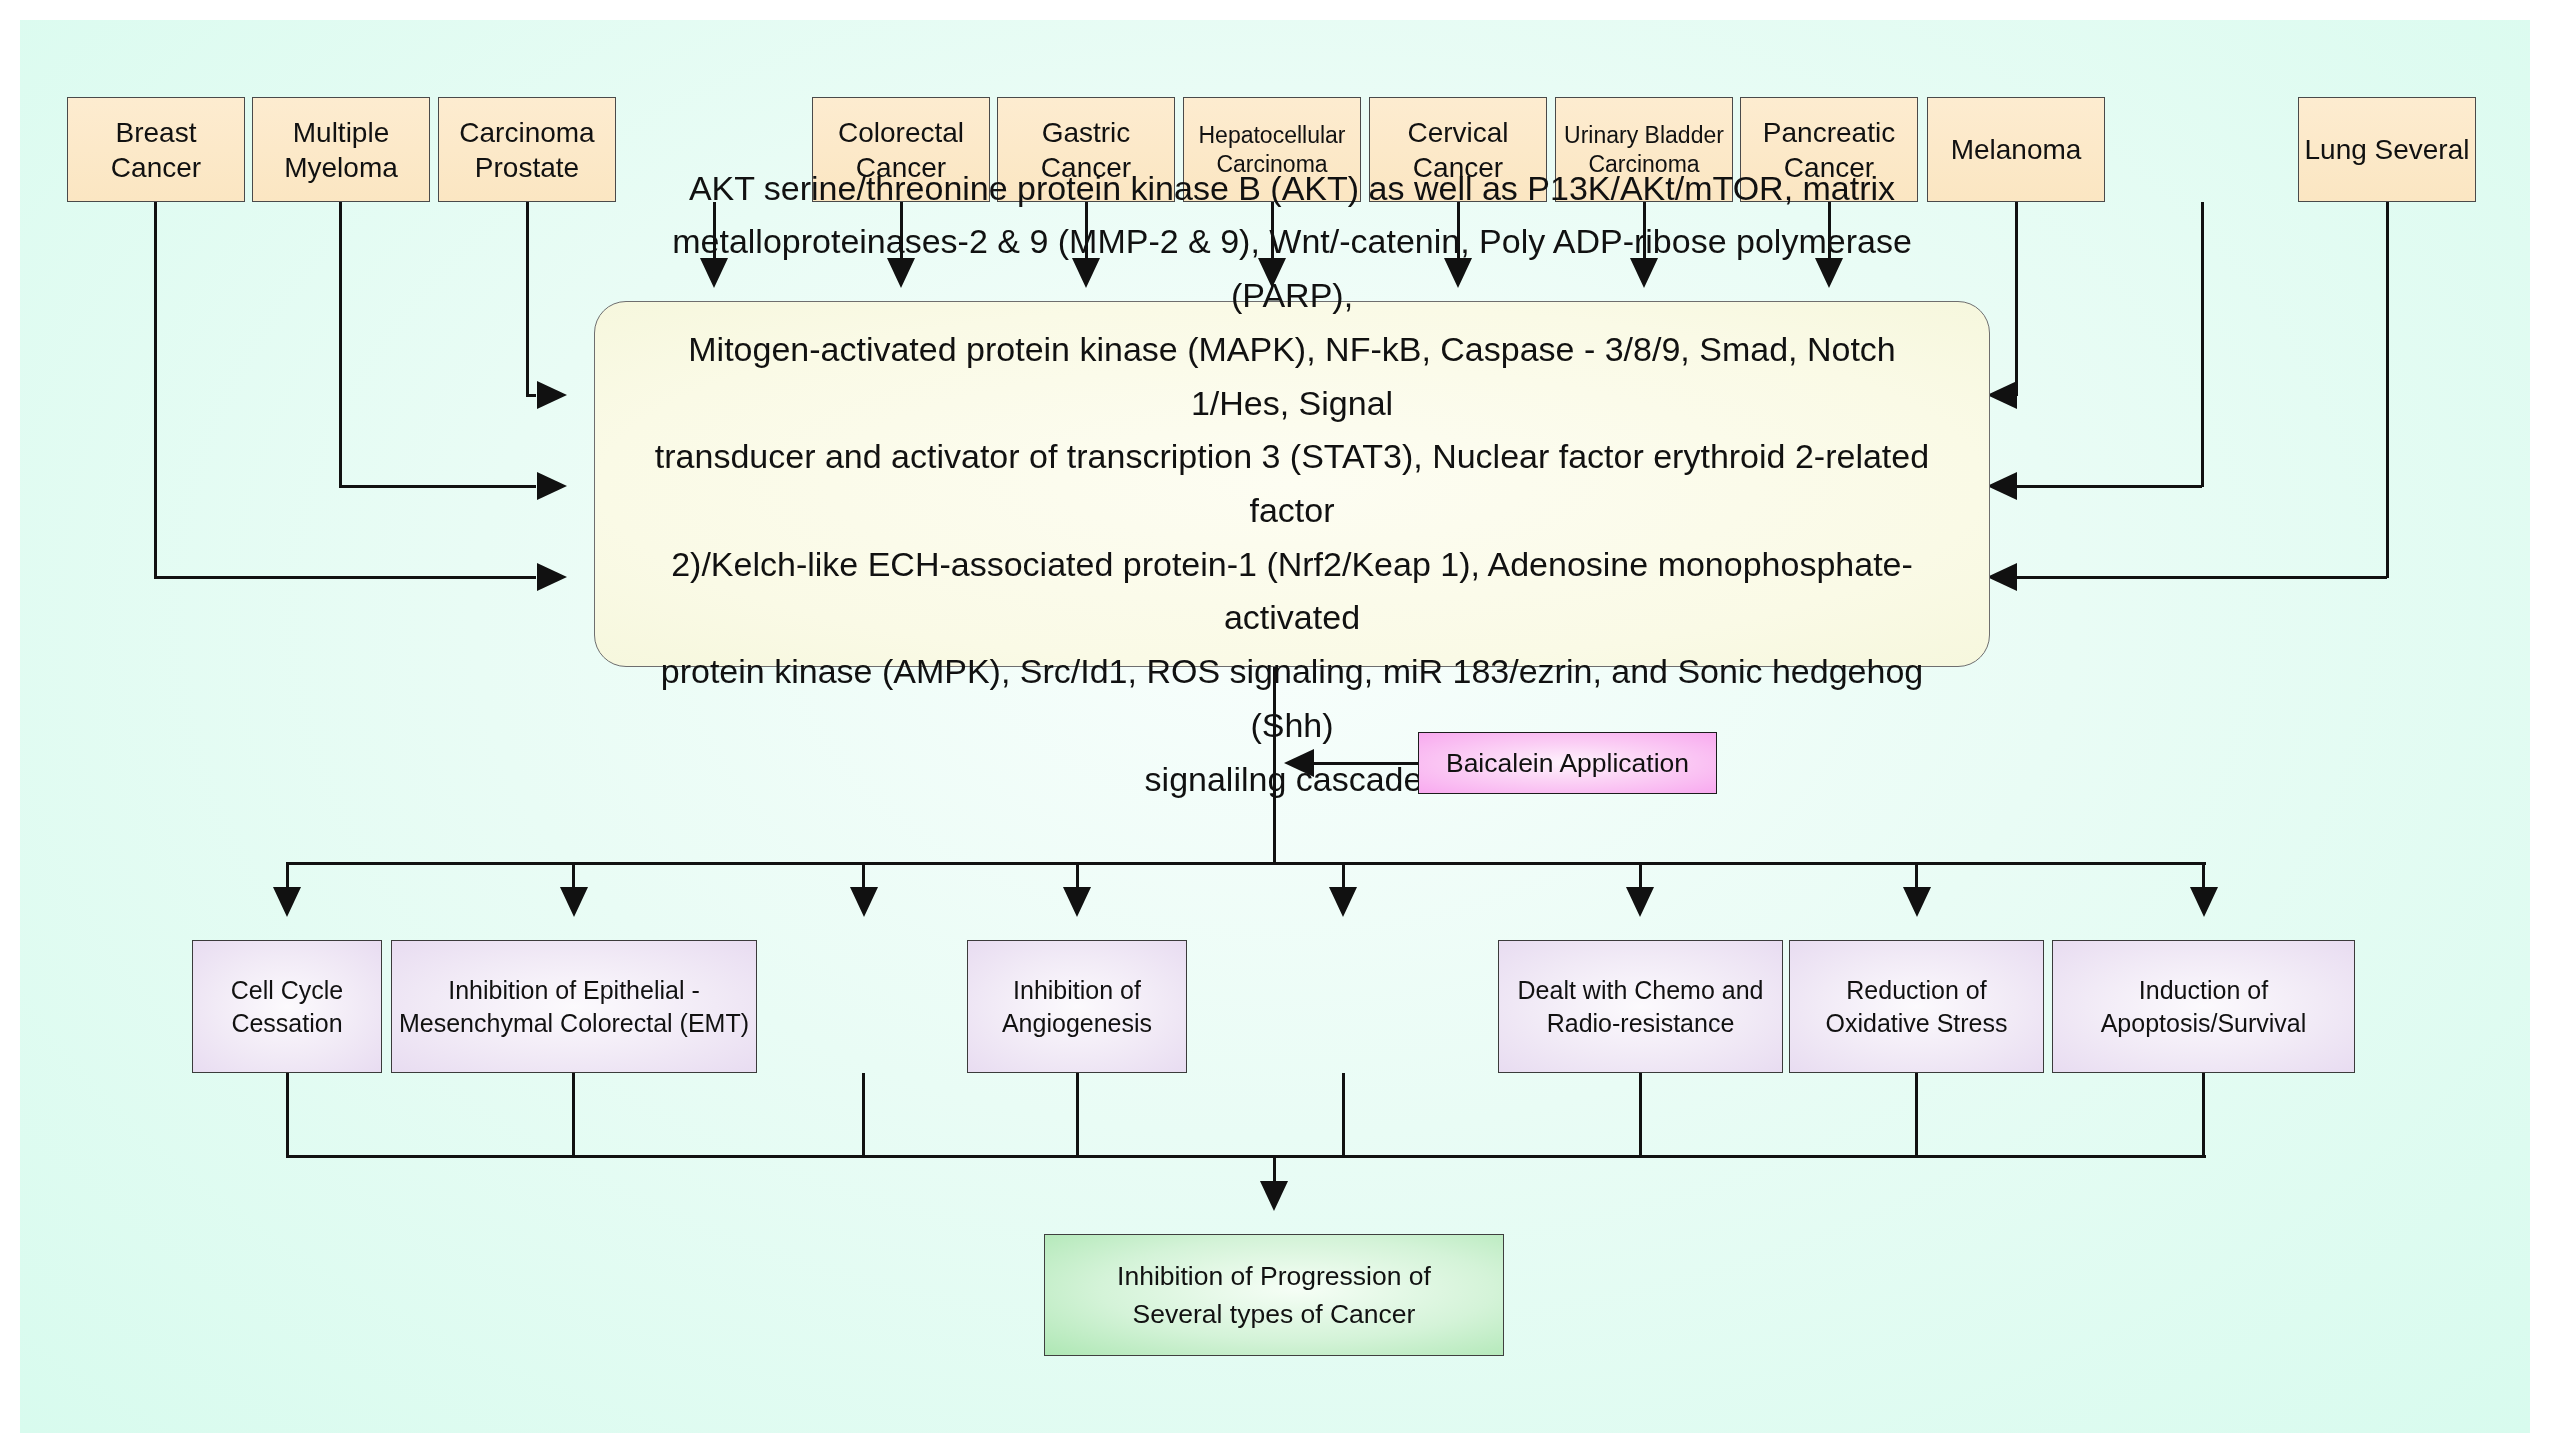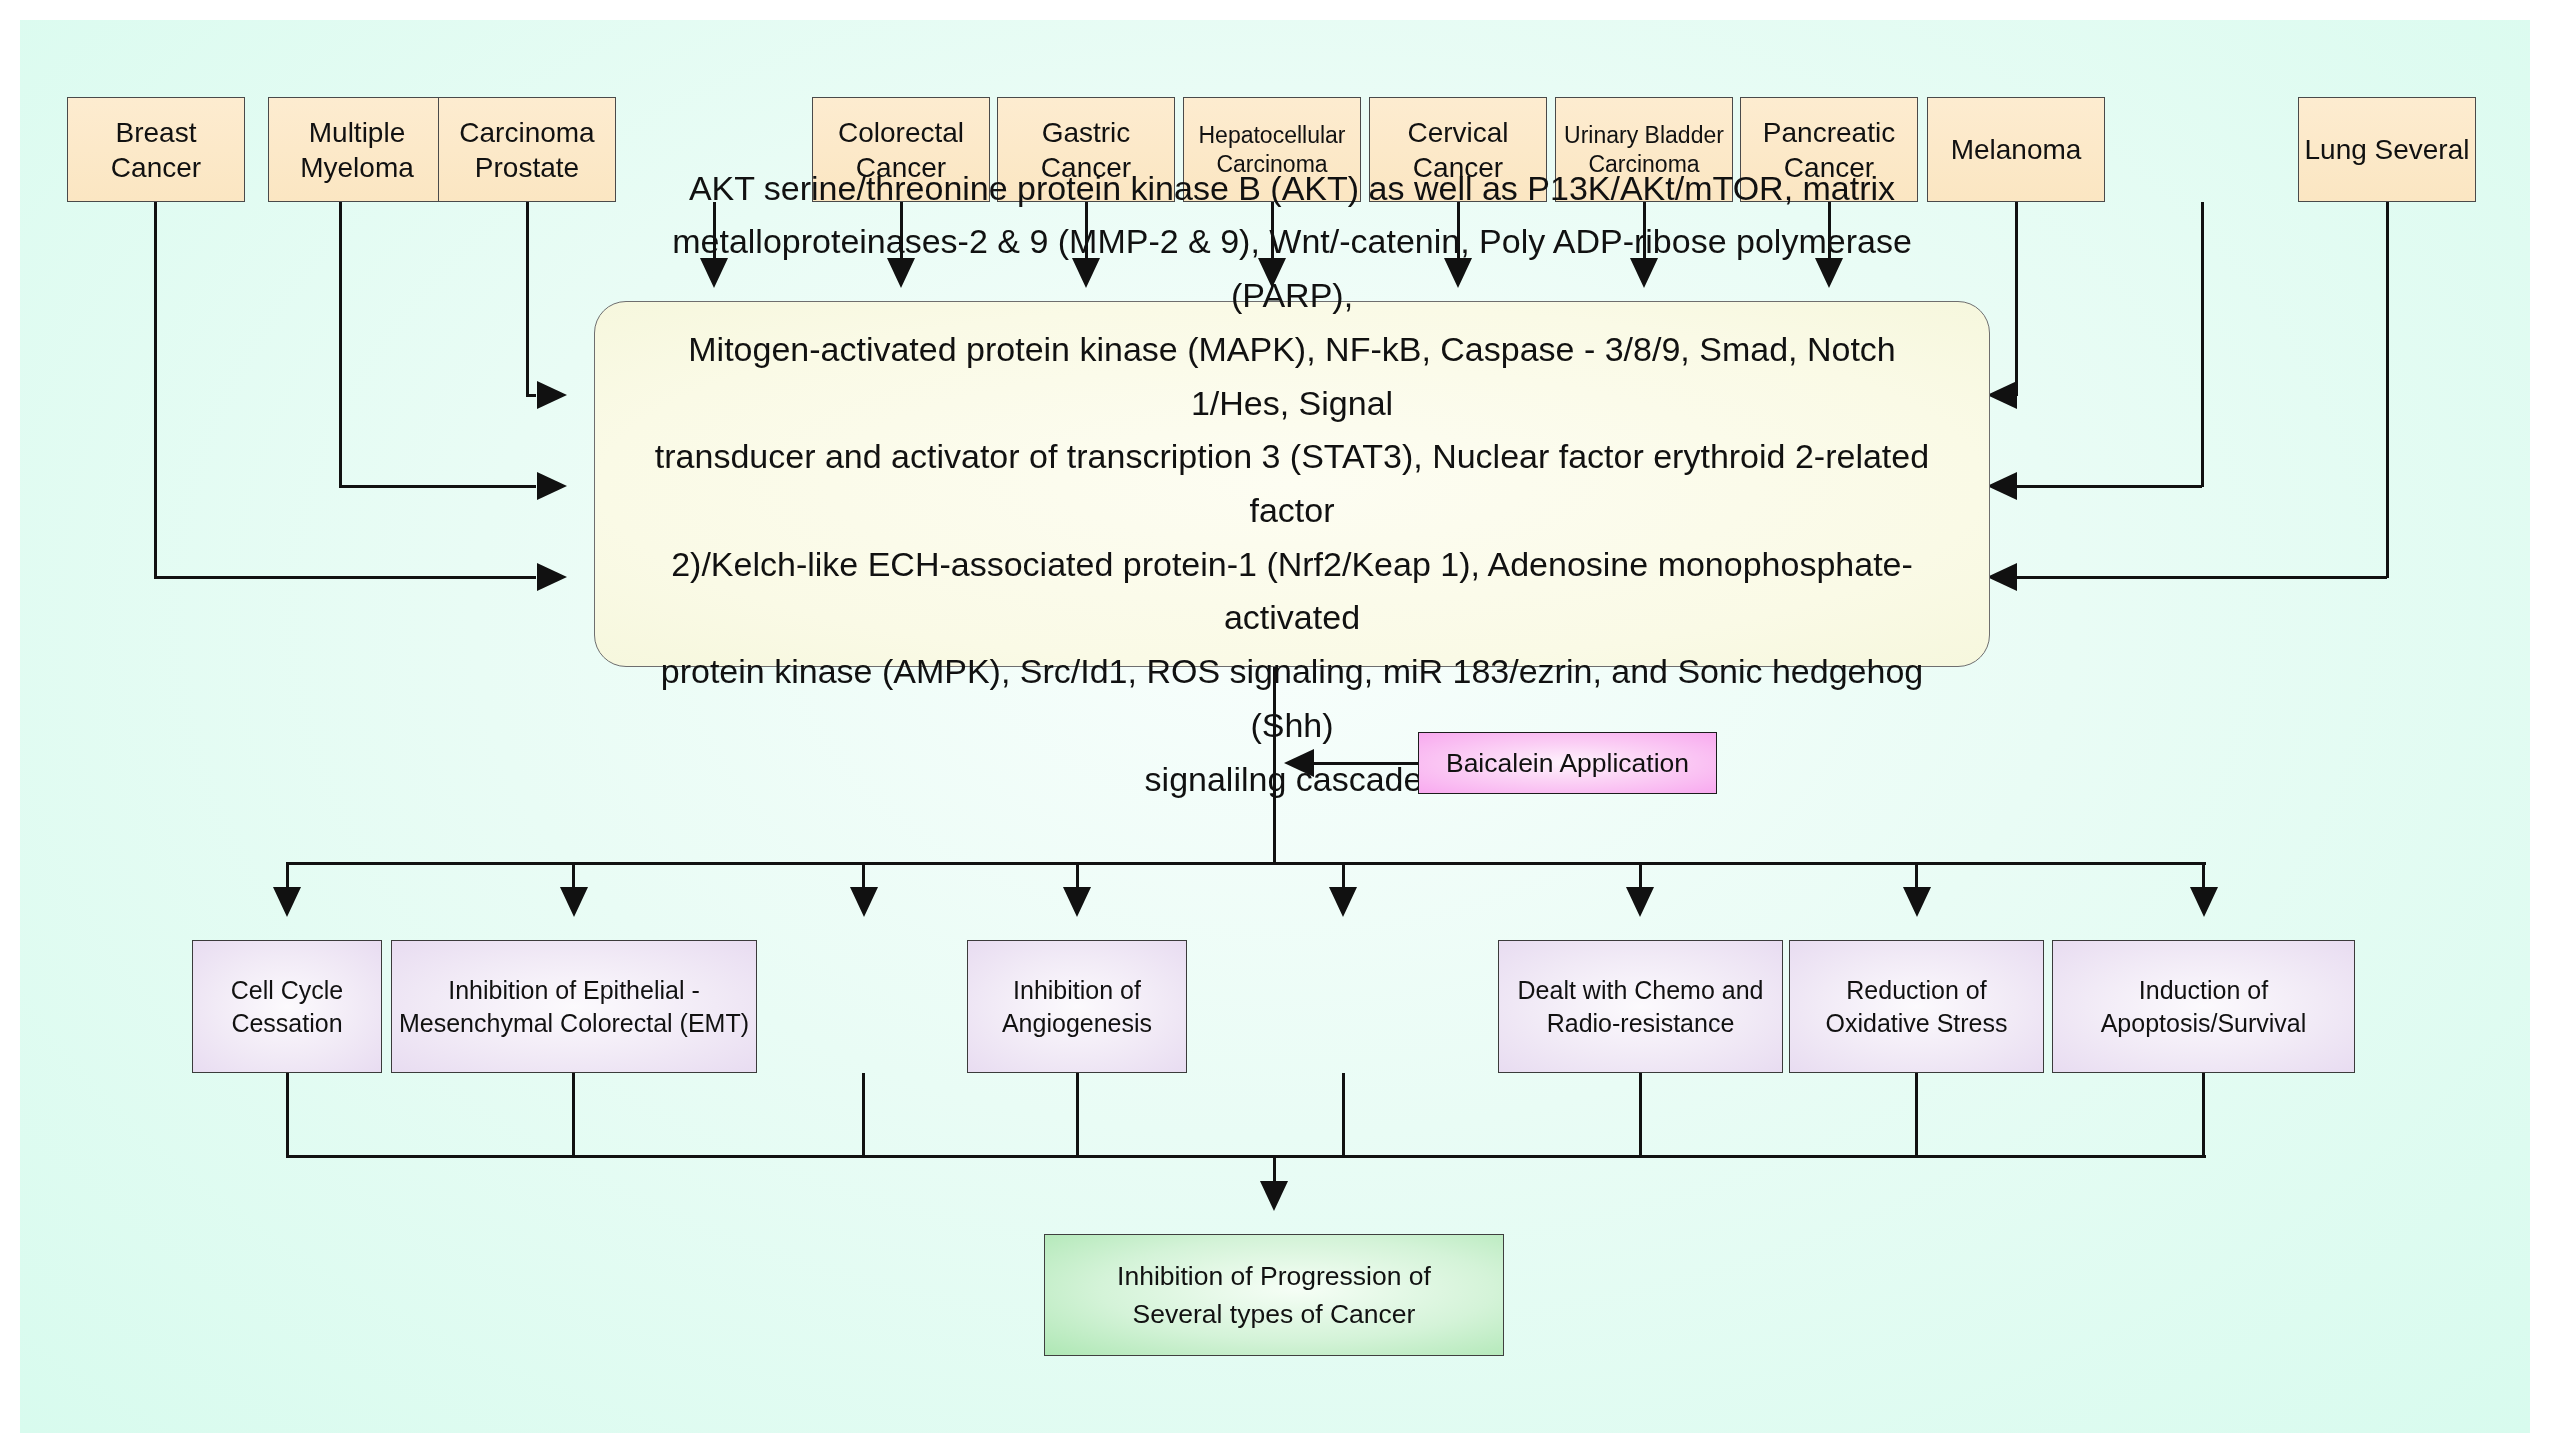--- a/index.html
+++ b/index.html
@@ -62,21 +62,21 @@
   .ar{position:absolute;width:0;height:0;border-top:14px solid transparent;border-bottom:14px solid transparent;border-left:30px solid #111;}
   .al{position:absolute;width:0;height:0;border-top:14px solid transparent;border-bottom:14px solid transparent;border-right:30px solid #111;}
 </style>
 </head>
 <body>
 
 <div id="stage">
   <div id="panel"></div>
 
   <div class="box cbox" style="left:67px">Breast Cancer</div>
-  <div class="box cbox" style="left:268px">Multiple Myeloma</div>
+  <div class="box cbox" style="left:252px">Multiple Myeloma</div>
   <div class="box cbox" style="left:438px">Carcinoma Prostate</div>
   <div class="box cbox" style="left:812px">Colorectal Cancer</div>
   <div class="box cbox" style="left:997px">Gastric Cancer</div>
   <div class="box cbox small" style="left:1183px">Hepatocellular Carcinoma</div>
   <div class="box cbox" style="left:1369px">Cervical Cancer</div>
   <div class="box cbox small" style="left:1555px">Urinary Bladder Carcinoma</div>
   <div class="box cbox" style="left:1740px">Pancreatic Cancer</div>
   <div class="box cbox" style="left:1927px">Melanoma</div>
   <div class="box cbox" style="left:2298px">Lung Several</div>
 

